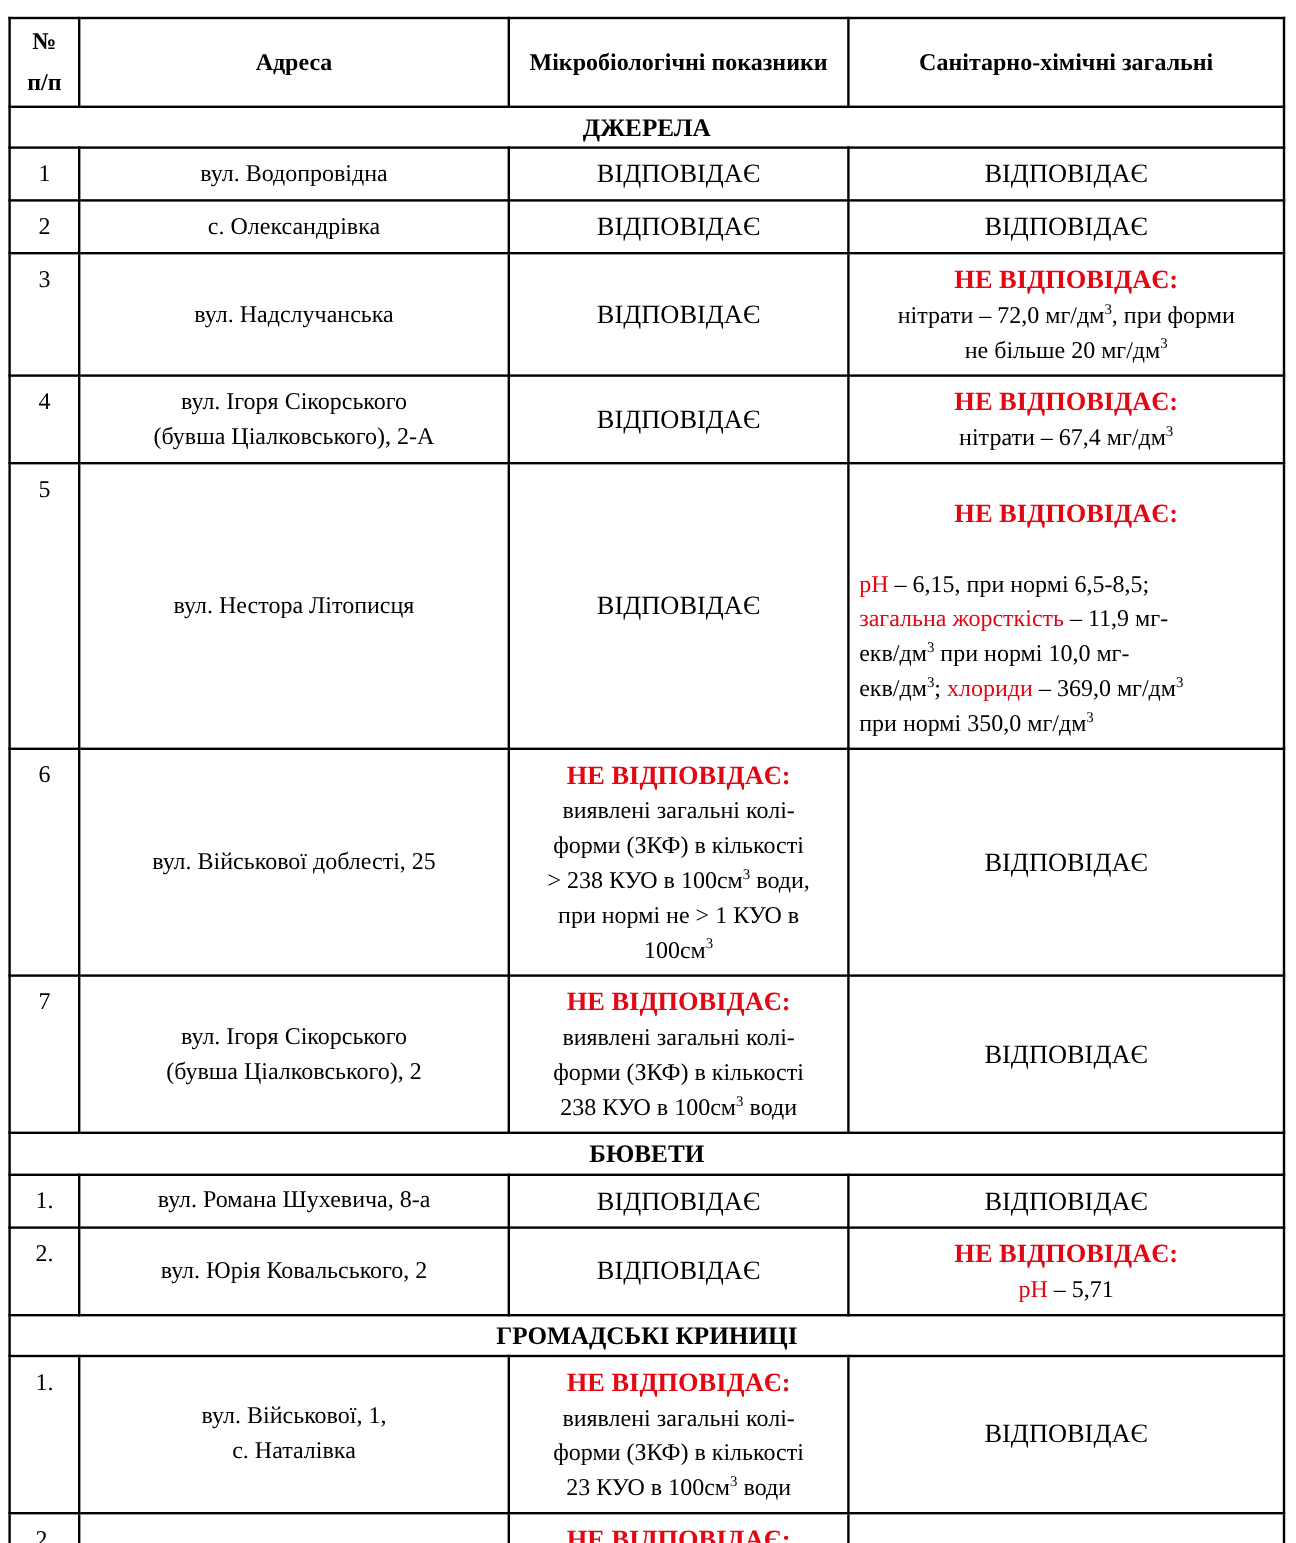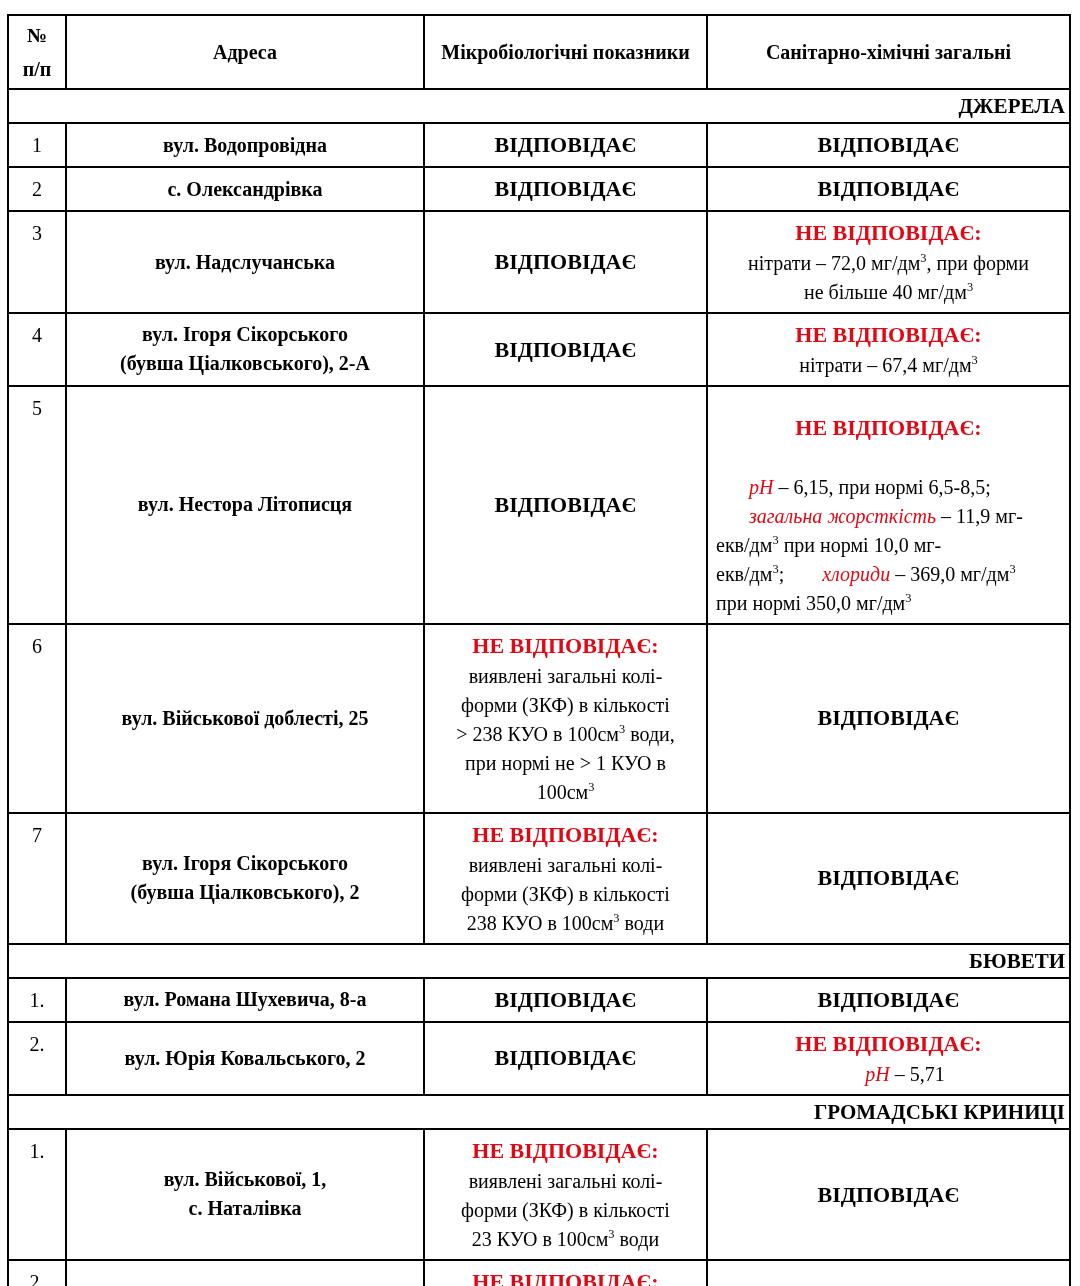--- a/index.html
+++ b/index.html
@@ -36,32 +36,31 @@
     line-height: 1.7;
     height: 70px;
     padding: 2px 6px;
   }
   tr.section-row td {
     font-weight: 700;
     font-size: 21px;
     padding: 2px 4px;
     line-height: 1.35;
     height: 30px;
-    text-align: right;
   }
   td.col-num {
     vertical-align: top;
     padding-top: 7px;
     font-weight: 400;
   }
-  td.col-address { font-weight: 700; text-align: center; }
+  td.col-address { font-weight: 400; text-align: center; }
   td.align-left  { text-align: left; }
-  .seg-st  { font-weight: 700; font-size: 22px; }
+  .seg-st  { font-weight: 400; font-size: 22px; }
   .seg-bad { font-weight: 700; font-size: 22px; color: var(--alert-red, #e30613); margin-top: 20px; }
-  .seg-ri  { font-style: italic; color: var(--alert-red, #e30613); margin-left: 33px; }
+  .seg-ri  { color: var(--alert-red, #e30613); }
   sup { font-size: 0.62em; line-height: 0; }
 </style>
 </head>
 <body>
 
 <div class="page">
   <table class="report">
     <colgroup>
       <col class="c-num">
       <col class="c-address">
@@ -89,21 +88,21 @@
         <tr>
           <td class="col-num">2</td>
           <td class="col-address"><span>с. Олександрівка</span></td>
           <td class="col-value"><span class="seg-st">ВІДПОВІДАЄ</span></td>
           <td class="col-value"><span class="seg-st">ВІДПОВІДАЄ</span></td>
         </tr>
         <tr>
           <td class="col-num">3</td>
           <td class="col-address"><span>вул. Надслучанська</span></td>
           <td class="col-value"><span class="seg-st">ВІДПОВІДАЄ</span></td>
-          <td class="col-value"><span class="seg-bad">НЕ ВІДПОВІДАЄ:</span><br><span>нітрати – 72,0 мг/дм</span><sup>3</sup><span>, при форми</span><br><span>не  більше 40 мг/дм</span><sup>3</sup></td>
+          <td class="col-value"><span class="seg-bad">НЕ ВІДПОВІДАЄ:</span><br><span>нітрати – 72,0 мг/дм</span><sup>3</sup><span>, при форми</span><br><span>не  більше 20 мг/дм</span><sup>3</sup></td>
         </tr>
         <tr>
           <td class="col-num">4</td>
           <td class="col-address"><span>вул. Ігоря Сікорського</span><br><span>(бувша Ціалковського), 2-А</span></td>
           <td class="col-value"><span class="seg-st">ВІДПОВІДАЄ</span></td>
           <td class="col-value"><span class="seg-bad">НЕ ВІДПОВІДАЄ:</span><br><span>нітрати – 67,4 мг/дм</span><sup>3</sup></td>
         </tr>
         <tr>
           <td class="col-num">5</td>
           <td class="col-address"><span>вул. Нестора Літописця</span></td>

